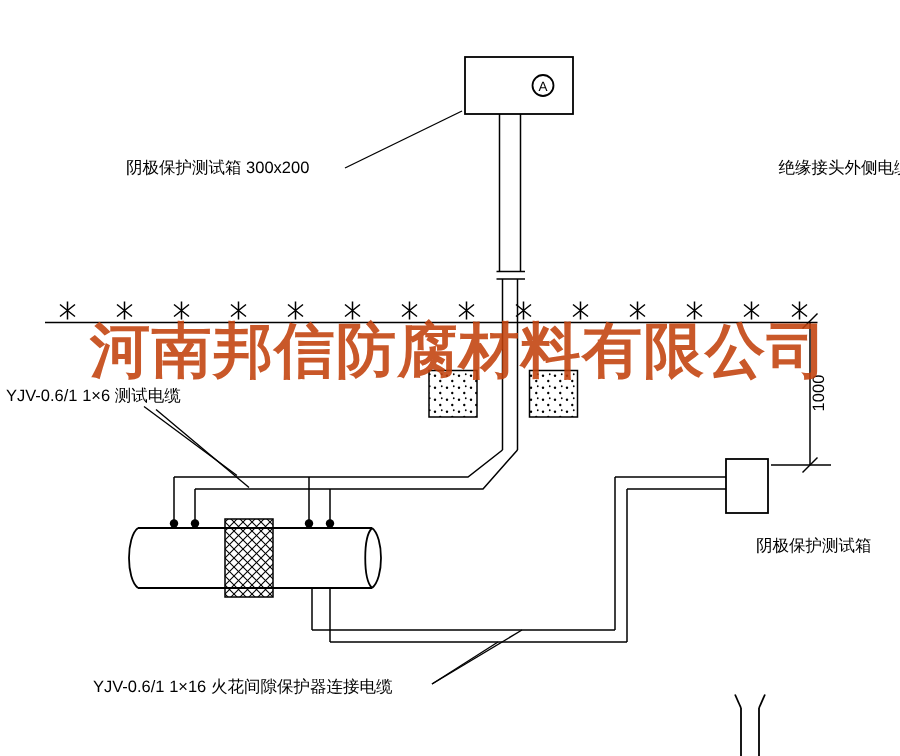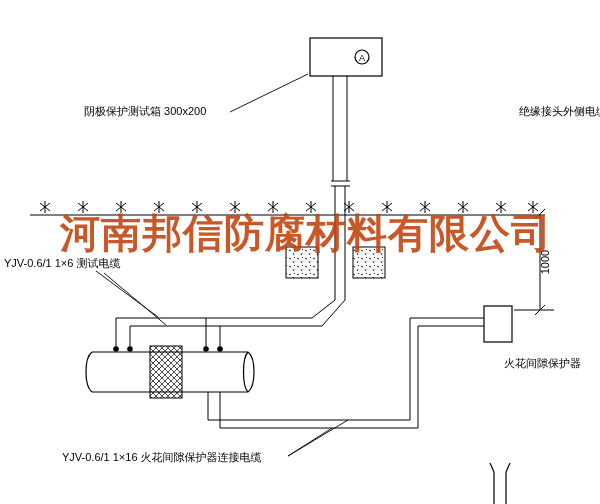--- a/index.html
+++ b/index.html
@@ -139,19 +139,19 @@
     <path d="M506,472 L510,463"></path>
   </g>
 </svg>
 
   <div class="lbl" style="left:84px;top:104px;">阴极保护测试箱 300x200</div>
 
   <div class="lbl" style="left:519px;top:104px;">绝缘接头外侧电缆</div>
 
   <div class="lbl" style="left:4px;top:256px;">YJV-0.6/1 1×6  测试电缆</div>
 
-  <div class="lbl" style="left:504px;top:356px;">火花间隙保护器</div>
+  <div class="lbl" style="left:504px;top:356px;">阴极保护测试箱</div>
 
   <div class="lbl" style="left:62px;top:450px;">YJV-0.6/1 1×16  火花间隙保护器连接电缆</div>
 
   <div class="watermark">河南邦信防腐材料有限公司</div>
 
 </div>
 
 </body></html>

